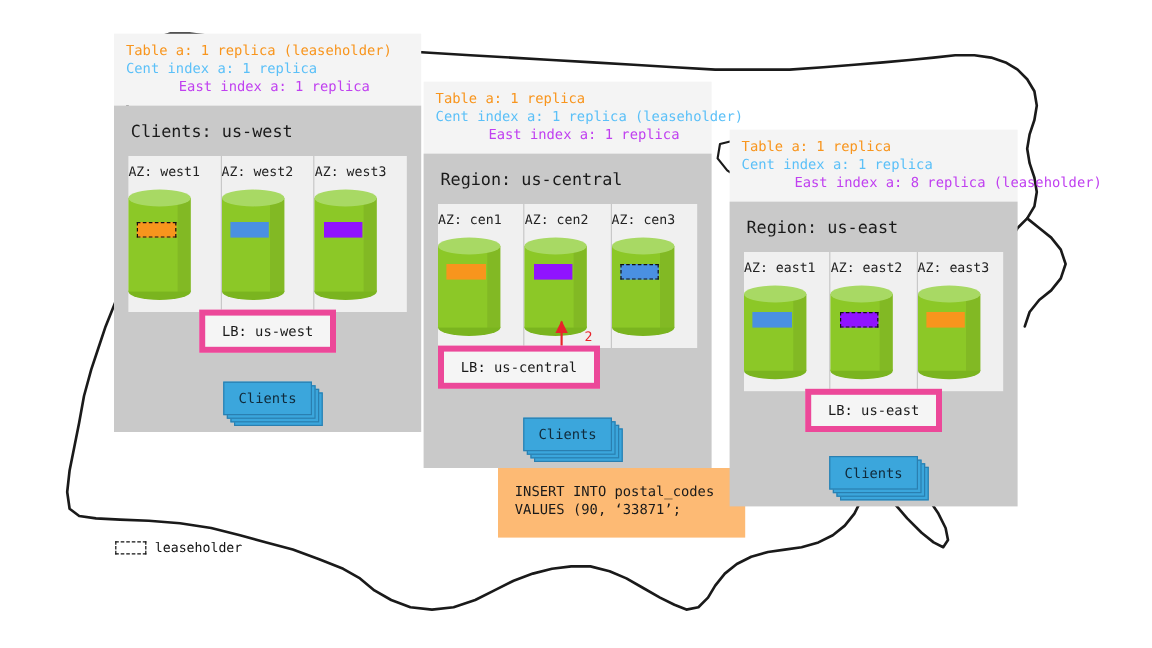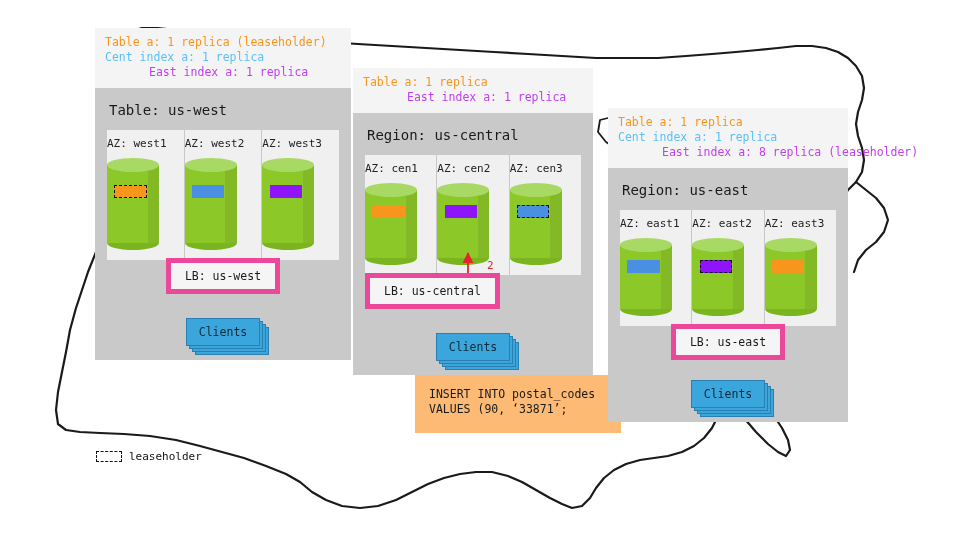--- a/index.html
+++ b/index.html
@@ -158,21 +158,21 @@
 
   <div class="region" style="left:95px;top:28px;width:256px;">
 
     <div class="legend-head">
       <div class="legend-line lg-table">Table a: 1 replica (leaseholder)</div>
       <div class="legend-line lg-cent">Cent index a: 1 replica</div>
       <div class="legend-line lg-east">East index a: 1 replica</div>
     </div>
 
     <div class="region-body">
-      <div class="region-title">Table: us-west</div>
+      <div class="region-title">Clients: us-west</div>
 
       <div class="az-row">
         <div class="az">
           <div class="az-label">AZ: west1</div>
           <div class="cyl" style="width:52px;height:92px;">
             <div class="bot"></div>
             <div class="body"></div>
             <div class="shade"></div>
             <div class="top"></div>
             <div class="swatch lease" style="top:27px;background:#f8951d;"></div>
@@ -212,20 +212,21 @@
           <div class="clients-main">Clients</div>
         </div>
       </div>
     </div>
   </div>
 
   <div class="region" style="left:353px;top:68px;width:240px;">
 
     <div class="legend-head">
       <div class="legend-line lg-table">Table a: 1 replica</div>
+      <div class="legend-line lg-cent">Cent index a: 1 replica (leaseholder)</div>
       <div class="legend-line lg-east">East index a: 1 replica</div>
     </div>
 
     <div class="region-body">
       <div class="region-title">Region: us-central</div>
 
       <div class="az-row">
         <div class="az">
           <div class="az-label">AZ: cen1</div>
           <div class="cyl" style="width:52px;height:82px;">

